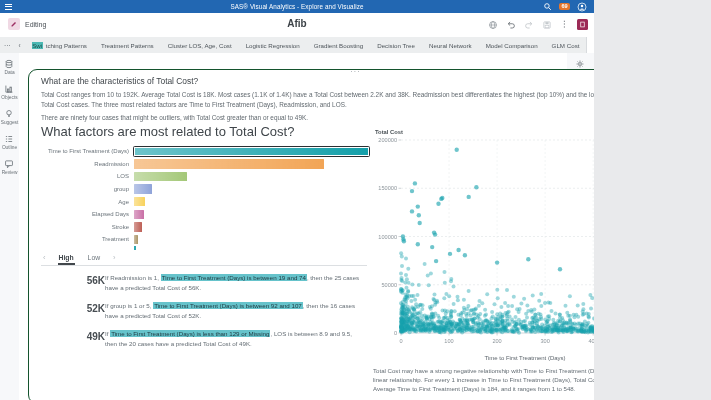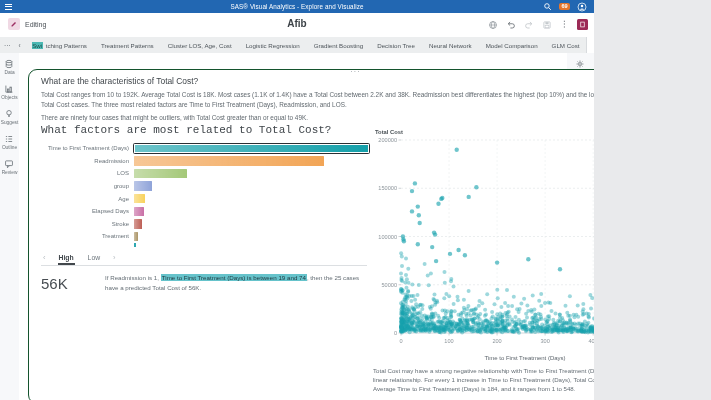--- a/index.html
+++ b/index.html
@@ -40,41 +40,41 @@
   .rail-label{font-size:4.8px;color:#6a7177;}
   
   .canvas{position:absolute;left:19px;right:27px;top:53px;bottom:0;background:#fff;}
   .panel{position:absolute;left:9px;top:16px;width:653px;height:333px;background:#fff;border:1px solid #14532d;border-radius:9px;}
   .panel-handle{position:absolute;top:-1px;left:50%;transform:translateX(-50%);color:#9aa0a5;font-size:7px;line-height:5px;letter-spacing:1px;}
   .panel-tools{position:absolute;right:2px;top:2px;display:flex;flex-direction:column;align-items:center;gap:5px;}
   .panel-scrollthumb{position:absolute;right:0;top:160px;width:3px;height:28px;background:#c2c7cb;border-radius:2px;}
   .panel-resize{position:absolute;right:1px;bottom:1px;width:3px;height:3px;background:#9aa0a5;}
   .summary{position:absolute;left:12px;right:22px;top:6px;}
   .q-head{font-size:8.4px;font-weight:500;color:#3f454a;}
-  .q-sub{font-size:11px;font-weight:500;color:#3f454a;font-family:Liberation Mono, monospace;}
+  .q-sub{font-size:13px;font-weight:500;color:#3f454a;}
   .summary p{margin:4px 0 0 0;font-size:6.4px;color:#61696f;line-height:1.5;}
   
   .factors{position:absolute;left:12px;top:54px;width:328px;}
   .barchart{margin-top:6px;}
   .bar-row{display:flex;align-items:center;height:12.6px;}
   .bar-label{width:88px;text-align:right;padding-right:5px;font-size:6px;color:#6b747b;white-space:nowrap;}
   .bar-track{flex:1;height:9.5px;position:relative;}
   .bar{height:100%;border-radius:.5px;}
   .bar.selected{outline:1.4px solid #2b2f33;box-shadow:inset 0 0 0 1px #fff;}
   .axis-tick{margin-left:93px;width:1.5px;height:4px;background:#2ea8b1;}
   
   .groups{position:absolute;left:12px;top:176px;width:326px;}
   .group-tabs{margin-top:5px;display:flex;align-items:center;gap:12px;border-bottom:1px solid #dcdfe2;padding:2px 2px 3px 2px;font-size:6.8px;}
   .chev{color:#b6bcc1;font-size:7.5px;cursor:pointer;}
   .gtab{color:#6b747b;cursor:pointer;position:relative;padding:0 1px;}
   .gtab.sel{color:#3f454a;font-weight:bold;}
   .gtab.sel::after{content:"";position:absolute;left:0;right:0;bottom:-4px;height:2px;background:#42474c;}
   .group-rows{margin-top:7px;}
   .group-row{display:flex;margin-bottom:8px;}
-  .gr-val{width:64px;text-align:left;font-size:15px;font-weight:normal;color:#474d52;padding-top:2px;}
+  .gr-val{width:64px;text-align:right;font-size:10px;font-weight:bold;color:#474d52;padding-top:2px;}
   .gr-text{flex:1;font-size:6.2px;color:#646d74;line-height:1.6;padding-right:4px;}
   .hl{background:#66c3cb;color:#203c43;padding:0 1px;}
   
   .scattercol{position:absolute;left:344px;top:54px;width:304px;}
   .ylab{font-size:5.8px;font-weight:bold;color:#4a5156;margin:5px 0 0 2px;}
   .xlab{font-size:6px;color:#5d656c;text-align:center;margin-top:-2px;}
   .caption{margin-top:5px;font-size:6.1px;color:#646d74;line-height:1.5;padding-right:6px;}
   svg text{font-family:"Liberation Sans",sans-serif;}
 </style>
 </head>
@@ -353,20 +353,28 @@
         <div class="group-tabs">
           <span class="chev">‹</span>
           <span class="gtab sel">High</span>
           <span class="gtab">Low</span>
           <span class="chev">›</span>
         </div>
         <div class="group-rows">
             <div class="group-row">
               <div class="gr-val">56K</div>
               <div class="gr-text"><span>If Readmission is 1, </span><span class="hl">Time to First Treatment (Days) is between 19 and 74</span><span>, then the 25 cases have a predicted Total Cost of 56K.</span></div>
+            </div>
+            <div class="group-row">
+              <div class="gr-val">52K</div>
+              <div class="gr-text"><span>If group is 1 or 5, </span><span class="hl">Time to First Treatment (Days) is between 92 and 107</span><span>, then the 16 cases have a predicted Total Cost of 52K.</span></div>
+            </div>
+            <div class="group-row">
+              <div class="gr-val">49K</div>
+              <div class="gr-text"><span>If </span><span class="hl">Time to First Treatment (Days) is less than 129 or Missing</span><span>, LOS is between 8.9 and 9.5, then the 20 cases have a predicted Total Cost of 49K.</span></div>
             </div>
           </div>
       </div>
 
       <div class="scattercol">
         <div class="ylab">Total Cost</div>
         <svg width="302" height="218" viewBox="0 0 302 218">
             <line x1="76.03571428571428" y1="5" x2="76.03571428571428" y2="198" stroke="#edf0f1" stroke-width="0.7" stroke-dasharray="2,2"></line>
             <line x1="124.07142857142857" y1="5" x2="124.07142857142857" y2="198" stroke="#edf0f1" stroke-width="0.7" stroke-dasharray="2,2"></line>
             <line x1="172.10714285714286" y1="5" x2="172.10714285714286" y2="198" stroke="#edf0f1" stroke-width="0.7" stroke-dasharray="2,2"></line>

